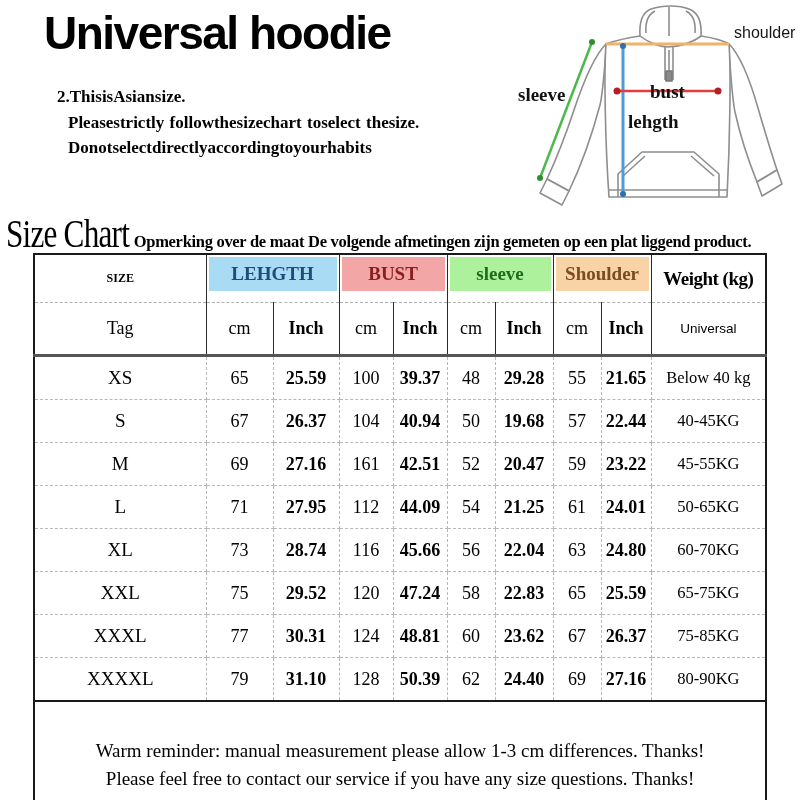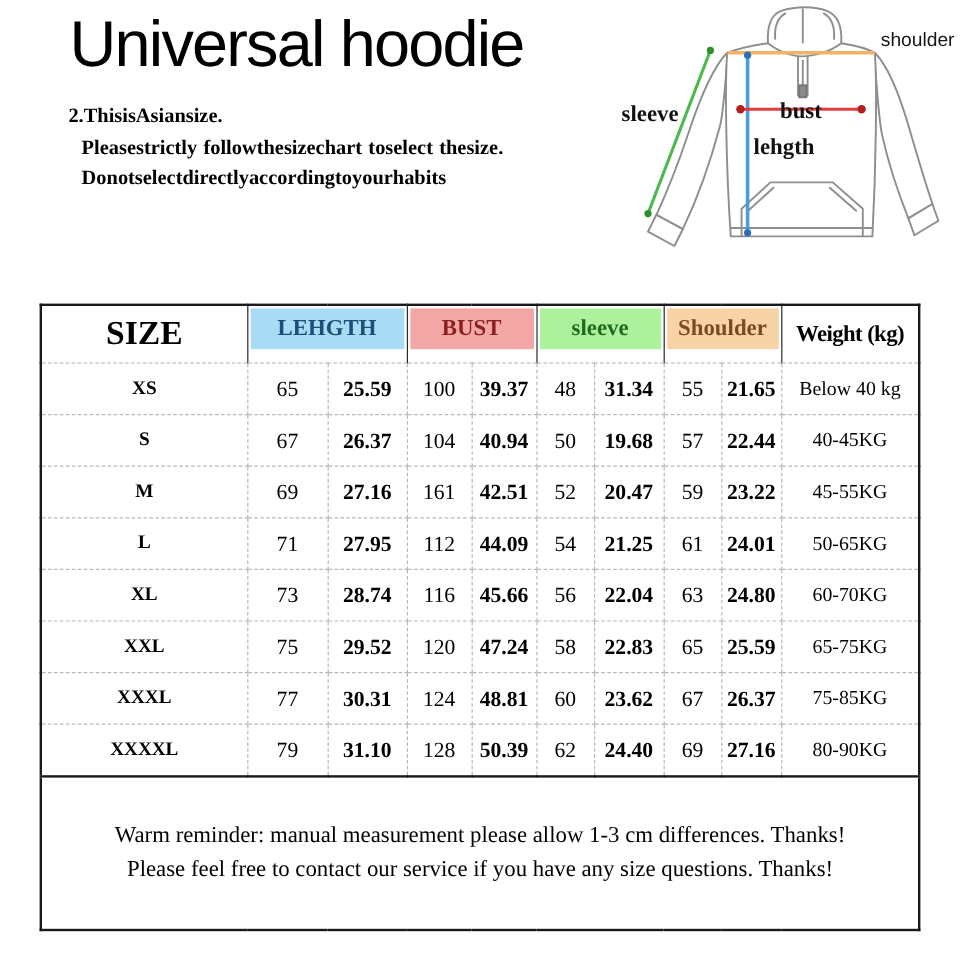--- a/index.html
+++ b/index.html
@@ -1,21 +1,21 @@
 <!DOCTYPE html>
 <html><head>
 <meta charset="utf-8">
 <style>
   html,body{margin:0;padding:0;background:#fff;}
   .canvas{position:relative;width:800px;height:800px;background:#ffffff;overflow:hidden;
           font-family:"Liberation Serif",serif;color:#000;}
 
   
-  .title{position:absolute;left:58px;top:6px;font-family:"Liberation Sans",sans-serif;
-         font-weight:normal;font-size:54px;letter-spacing:-1.5px;color:#000;}
+  .title{position:absolute;left:44px;top:6px;font-family:"Liberation Sans",sans-serif;
+         font-weight:bold;font-size:46px;letter-spacing:-1.5px;color:#000;}
 
   
   .notes{position:absolute;left:57px;top:84px;font-size:17px;font-weight:bold;line-height:25.5px;}
   .notes .ind{margin-left:11px;word-spacing:1px;}
 
   
   .diagram{position:absolute;right:0;top:0;width:310px;height:222px;}
   .diagram svg{display:block;}
   .lbl-serif{font-family:"Liberation Serif",serif;font-weight:bold;font-size:19px;fill:#111;}
   .lbl-sans{font-family:"Liberation Sans",sans-serif;font-size:16px;fill:#151515;}
@@ -25,33 +25,33 @@
   .sc-heading{display:inline-block;font-size:40px;transform:scaleX(0.78);transform-origin:0 85%;
               margin-right:-34px;letter-spacing:-1px;}
   .sc-sub{font-size:16.5px;font-weight:bold;letter-spacing:-0.3px;}
 
   
   .tbl-wrap{position:absolute;left:33px;top:253px;width:732px;}
   table{border-collapse:collapse;table-layout:fixed;width:732px;border:2px solid #1a1a1a;}
   td{text-align:center;vertical-align:middle;overflow:hidden;}
   .r-head td{height:45px;border-right:1.3px solid #2a2a2a;border-bottom:1px dashed #b0b0b0;}
   .r-head td:last-child{border-right:none;}
-  .c-size{font-weight:bold;font-size:28px;}
+  .c-size{font-weight:bold;font-size:12px;}
   .c-weight{font-weight:bold;font-size:19px;letter-spacing:-0.5px;}
   .c-group{padding:0;vertical-align:top;}
   .chip{margin:2px 2px 0 2px;height:34px;line-height:34px;font-weight:bold;font-size:19px;}
   .r-sub td{height:49px;border-right:1.3px solid #2a2a2a;border-bottom:3px solid #555;}
   .r-sub td:last-child{border-right:none;}
   .sub-tag{font-size:18px;}
   .sub-cm{font-size:18px;}
   .sub-inch{font-size:18px;font-weight:bold;}
   .sub-uni{font-family:"Liberation Sans",sans-serif;font-size:13.5px;}
   .r-data td{height:40px;border-right:1px dashed #b8b8b8;border-bottom:1px dashed #b8b8b8;}
   .r-data td:last-child{border-right:none;}
-  .size-lbl{font-weight:bold;font-size:16px;}
+  .size-lbl{font-weight:normal;font-size:19px;}
   .v-cm{font-size:18px;}
   .v-inch{font-size:18px;font-weight:bold;}
   .wt{font-size:16.5px;line-height:1.12;}
   .r-rem td{height:124px;border:none;border-top:2.5px solid #1a1a1a;font-size:19px;line-height:1.45;}
 </style>
 </head>
 <body>
 
 <div class="canvas">
 
@@ -97,20 +97,24 @@
       <circle cx="102" cy="42" r="3" fill="#2f8f2f"></circle>
       <circle cx="50" cy="178" r="3" fill="#2f8f2f"></circle>
 
       <text class="lbl-sans" x="244" y="38">shoulder</text>
       <text class="lbl-serif" x="28" y="101">sleeve</text>
       <text class="lbl-serif" x="160" y="98">bust</text>
       <text class="lbl-serif" x="138" y="128">lehgth</text>
     </svg>
   </div>
 
+  <div class="sc-row">
+    <span class="sc-heading">Size Chart</span>
+    <span class="sc-sub">Opmerking over de maat De volgende afmetingen zijn gemeten  op een plat liggend product.</span>
+  </div>
 
   <div class="tbl-wrap">
     <table>
       <colgroup>
         <col style="width:172px">
           <col style="width:67px">
           <col style="width:66px">
         <col style="width:54px">
           <col style="width:54px">
           <col style="width:48px">
@@ -129,29 +133,41 @@
             <div class="chip" style="background: rgb(243, 166, 166); color: rgb(138, 31, 31);">BUST</div>
           </td>
           <td class="c-group" colspan="2">
             <div class="chip" style="background: rgb(174, 241, 157); color: rgb(30, 107, 30);">sleeve</div>
           </td>
           <td class="c-group" colspan="2">
             <div class="chip" style="background: rgb(247, 211, 166); color: rgb(122, 74, 33);">Shoulder</div>
           </td>
           <td class="c-weight">Weight (kg)</td>
         </tr>
+        <tr class="r-sub">
+          <td class="sub-tag">Tag</td>
+          <td class="sub-cm">cm</td>
+          <td class="sub-inch">Inch</td>
+          <td class="sub-cm">cm</td>
+          <td class="sub-inch">Inch</td>
+          <td class="sub-cm">cm</td>
+          <td class="sub-inch">Inch</td>
+          <td class="sub-cm">cm</td>
+          <td class="sub-inch">Inch</td>
+          <td class="sub-uni">Universal</td>
+        </tr>
 
         <tr class="r-data">
             <td class="size-lbl">XS</td>
             <td class="v-cm">65</td>
             <td class="v-inch">25.59</td>
             <td class="v-cm">100</td>
             <td class="v-inch">39.37</td>
             <td class="v-cm">48</td>
-            <td class="v-inch">31.34</td>
+            <td class="v-inch">29.28</td>
             <td class="v-cm">55</td>
             <td class="v-inch">21.65</td>
             <td class="wt">Below 40 kg</td>
           </tr>
           <tr class="r-data">
             <td class="size-lbl">S</td>
             <td class="v-cm">67</td>
             <td class="v-inch">26.37</td>
             <td class="v-cm">104</td>
             <td class="v-inch">40.94</td>

